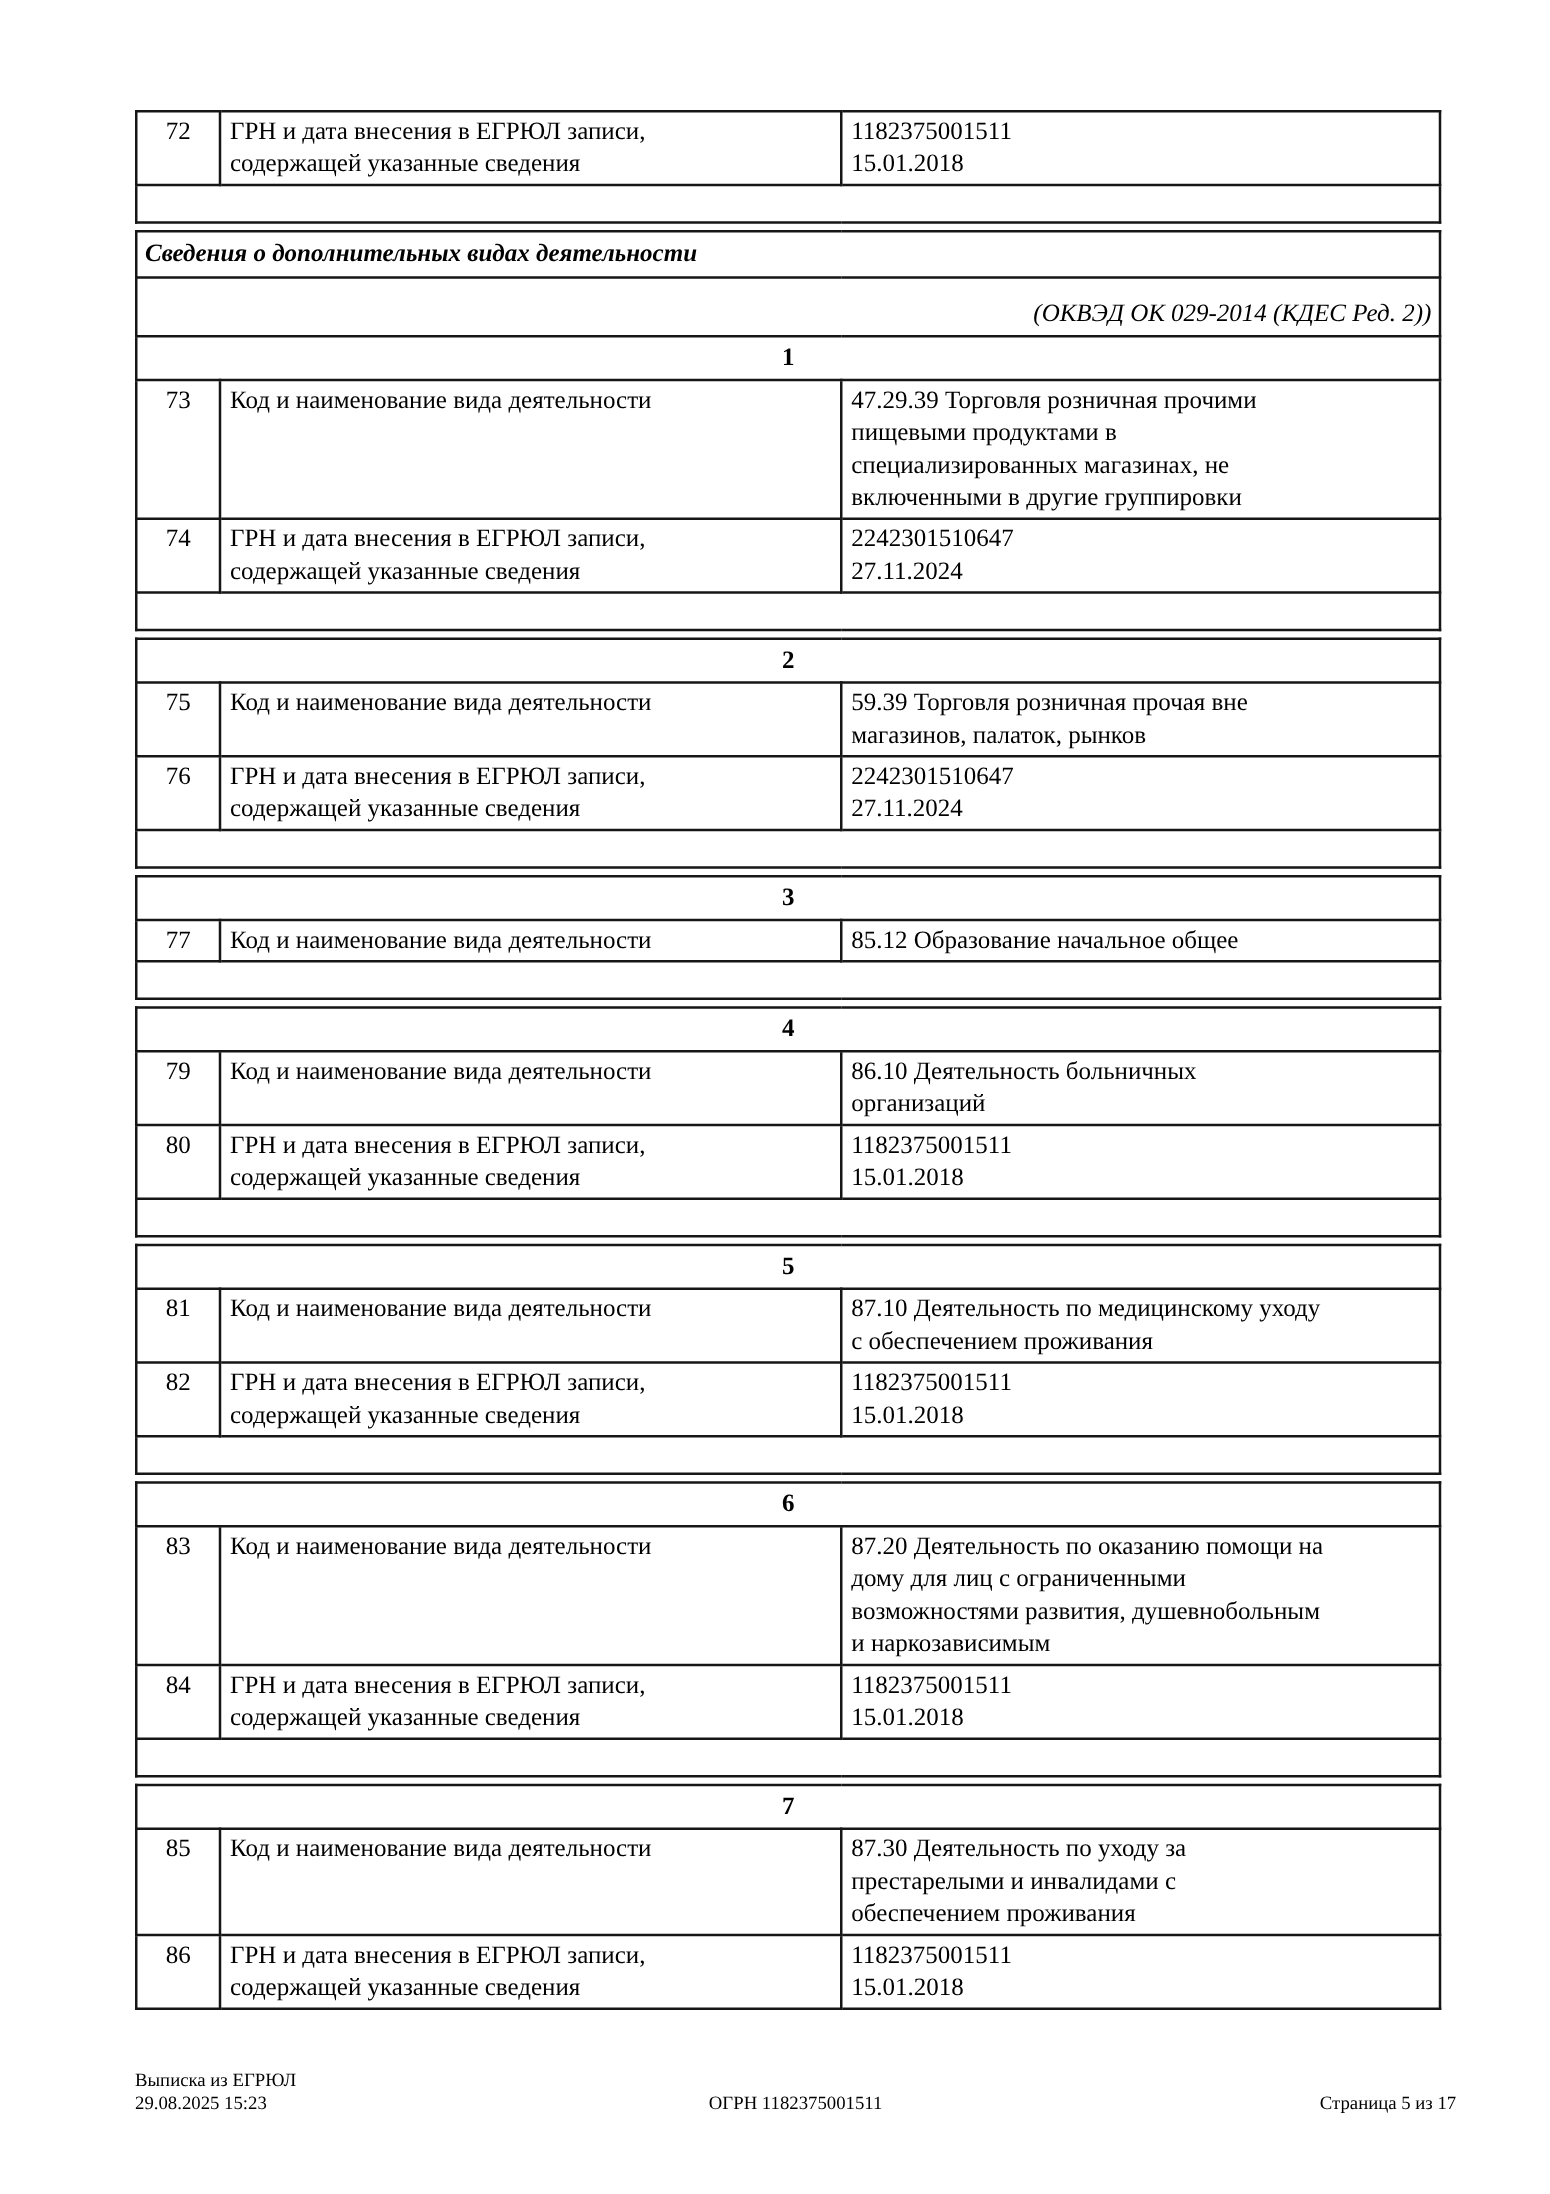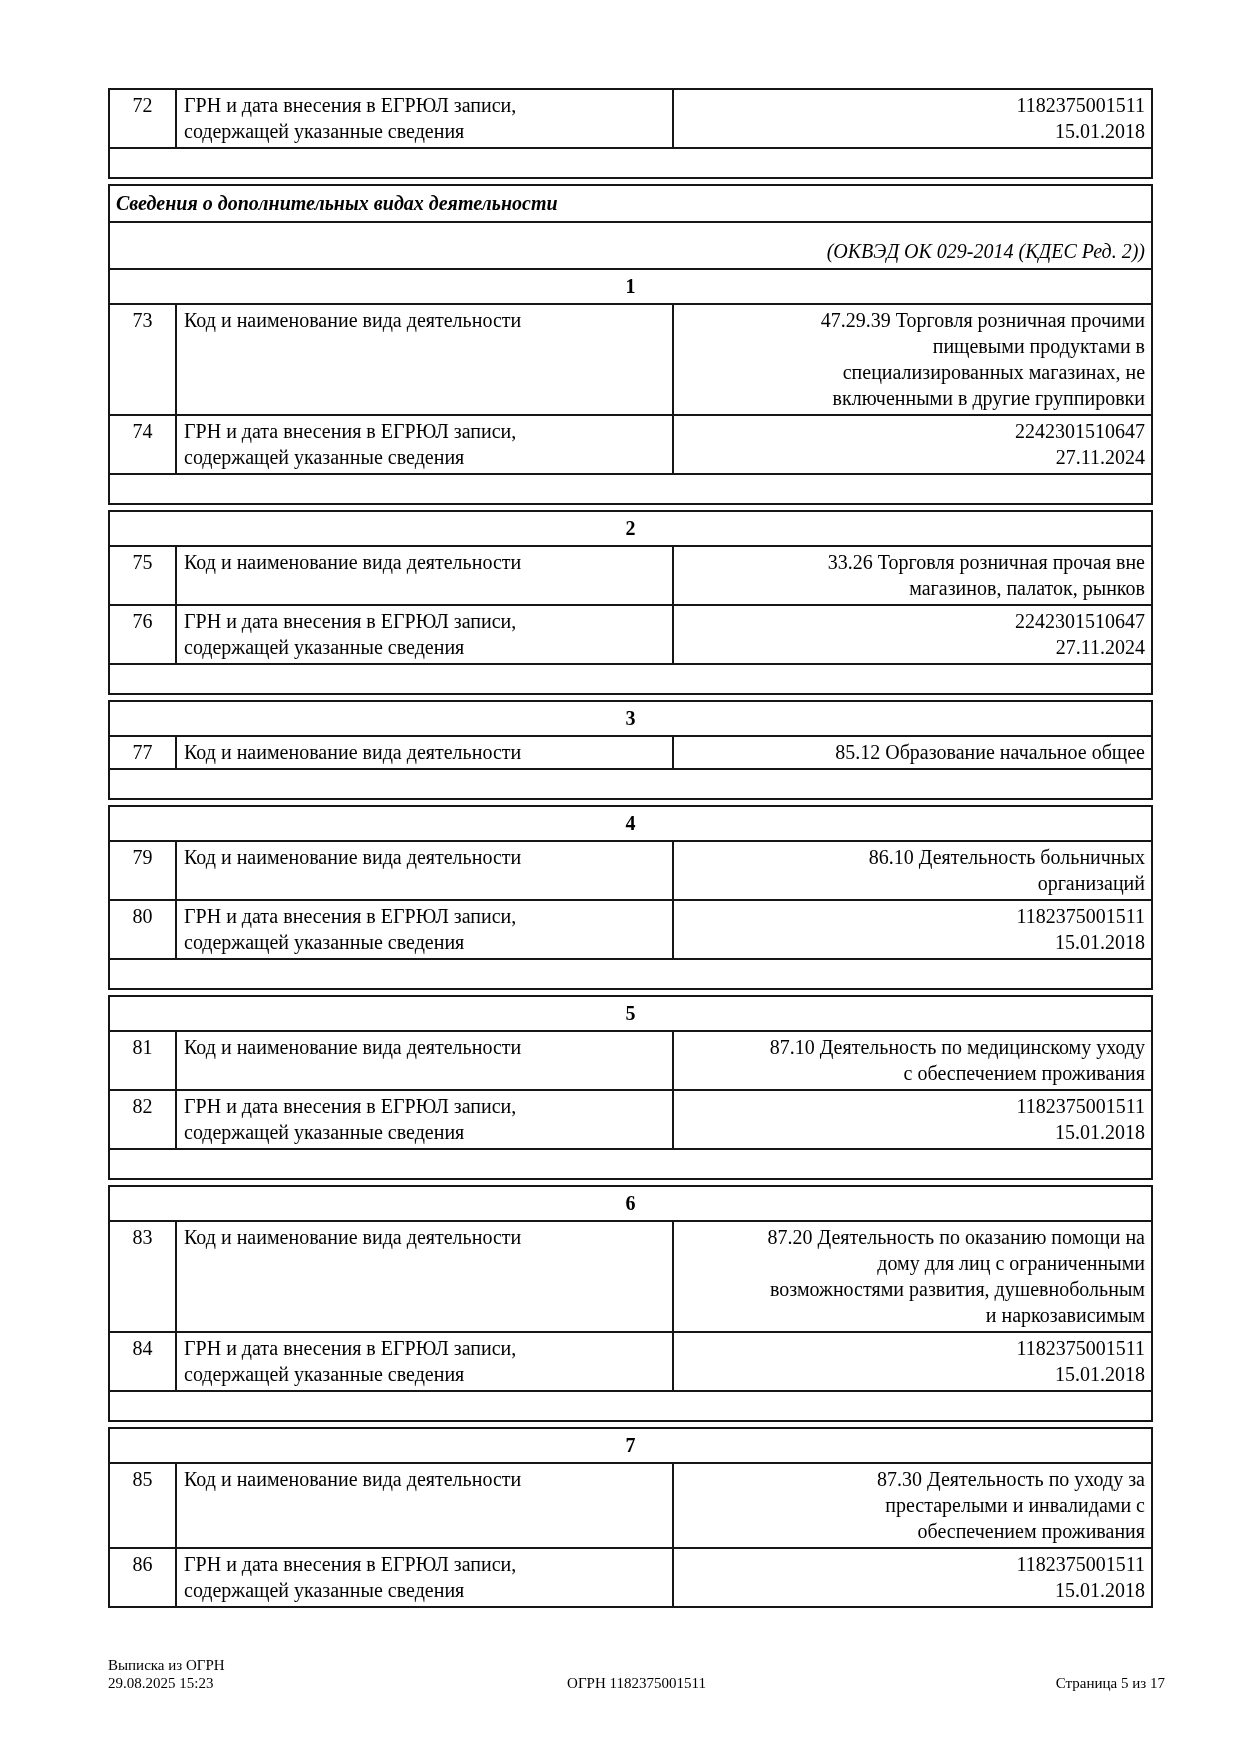--- a/index.html
+++ b/index.html
@@ -30,21 +30,21 @@
     font-size: 20px;
     line-height: 26px;
     overflow: hidden;
   }
   col.c1 { width: 67px; }
   col.c2 { width: 497px; }
   col.c3 { width: 479px; }
 
   td.num { text-align: center; padding: 2px 2px 3px 2px; }
   td.lbl { padding: 2px 8px 3px 7px; white-space: pre-line; margin-left: 24px; }
-  td.val { padding: 2px 6px 3px 7px; white-space: pre-line; text-align: right; }
+  td.val { padding: 2px 6px 3px 7px; white-space: pre-line; }
 
   td.title {
     text-align: left; font-weight: bold; font-style: italic;
     padding: 4px 6px 5px 6px;
   }
   td.subtitle {
     text-align: right; font-style: italic;
     padding: 15px 6px 4px 6px;
   }
   td.secnum {
@@ -135,21 +135,21 @@
           <col class="c2">
           <col class="c3">
         </colgroup>
       <tbody>
           <tr>
         <td class="secnum" colspan="3">2</td>
       </tr>
       <tr>
         <td class="num">75</td>
         <td class="lbl">Код и наименование вида деятельности</td>
-        <td class="val">33.26 Торговля розничная прочая вне
+        <td class="val">59.39 Торговля розничная прочая вне
 магазинов, палаток, рынков</td>
       </tr>
       <tr>
         <td class="num">76</td>
         <td class="lbl">ГРН и дата внесения в ЕГРЮЛ записи,
 содержащей указанные сведения</td>
         <td class="val">2242301510647
 27.11.2024</td>
       </tr>
       <tr>
@@ -292,19 +292,19 @@
         <td class="val">1182375001511
 15.01.2018</td>
       </tr>
     </tbody>
       </table>
 
   </div>
 
   <div class="footer">
     <div class="f-left">
-      <div>Выписка из ОГРН</div>
+      <div>Выписка из ЕГРЮЛ</div>
       <div>29.08.2025 15:23</div>
     </div>
     <div class="f-center">ОГРН 1182375001511</div>
     <div class="f-right">Страница 5 из 17</div>
   </div>
 </div>
 
 </body></html>

